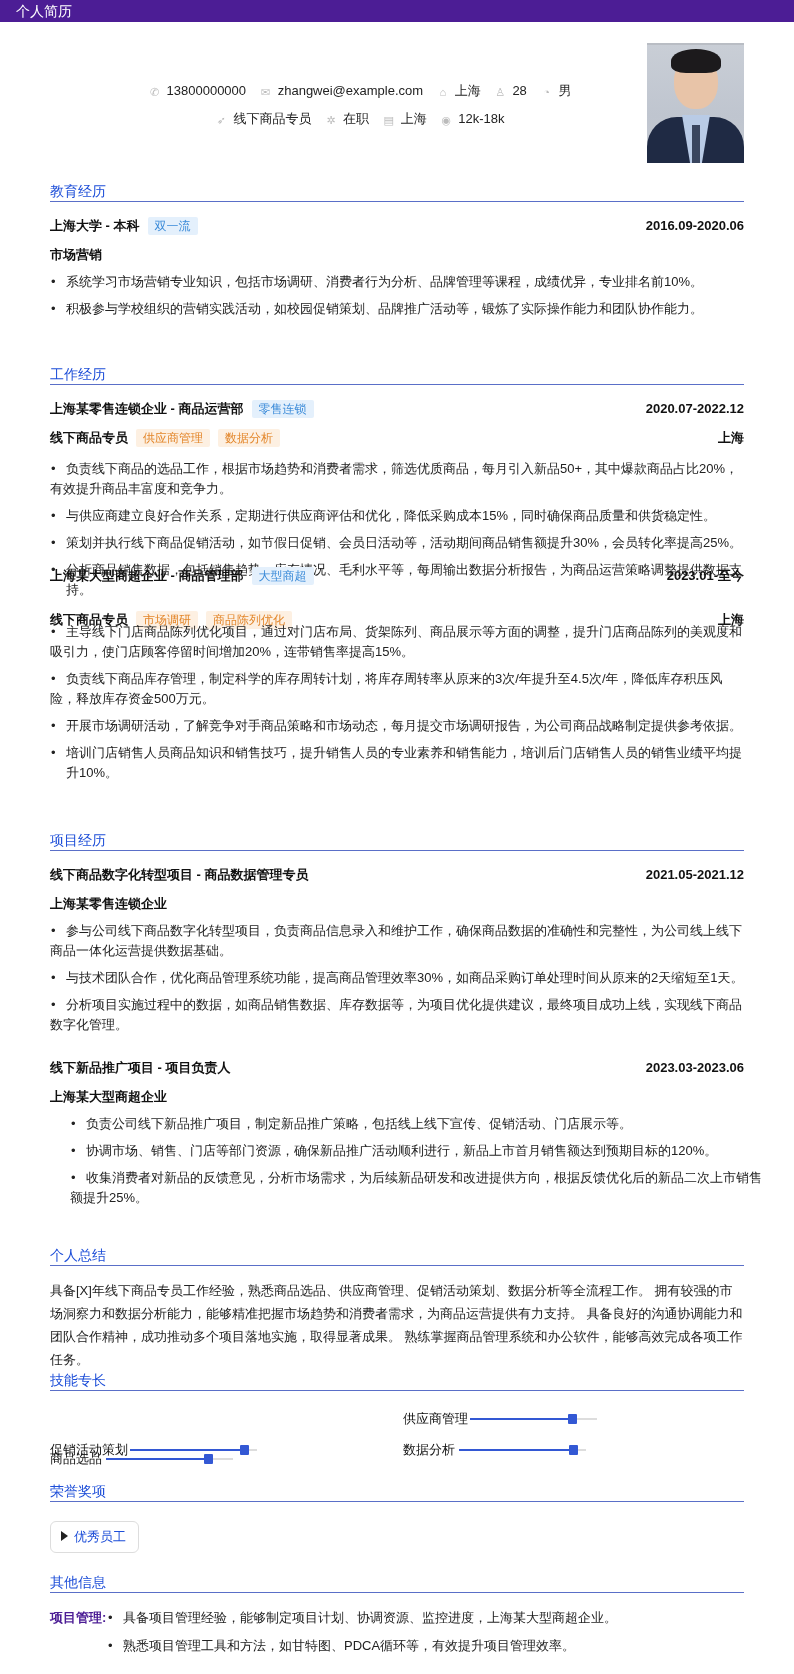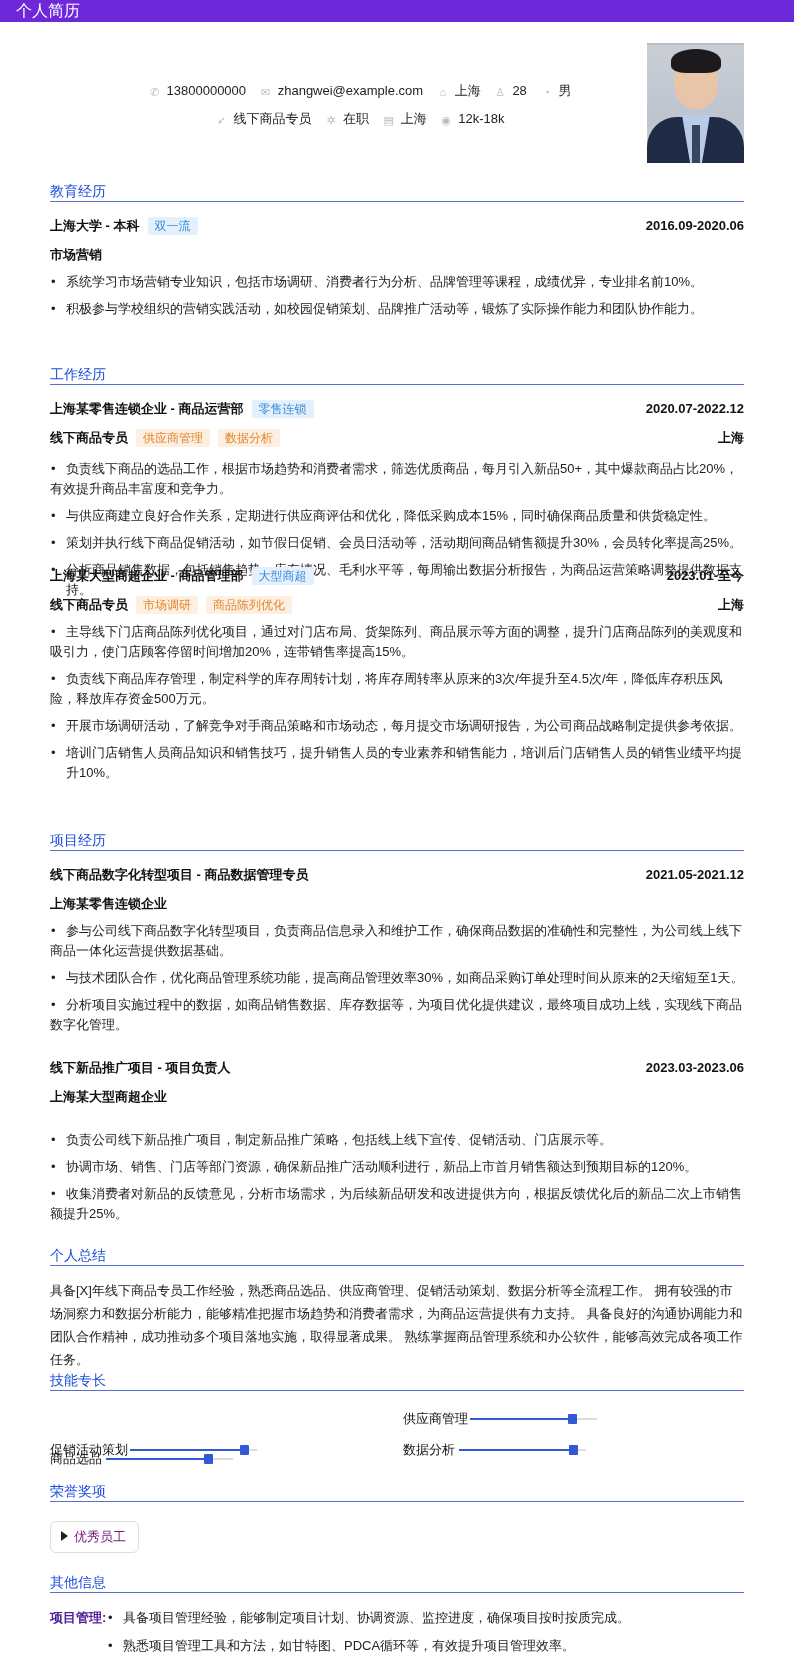--- a/index.html
+++ b/index.html
@@ -1,17 +1,17 @@
 <!DOCTYPE html>
 <html><head>
 <meta charset="utf-8">
 <style>
   * { box-sizing: border-box; margin: 0; padding: 0; }
   body { width: 794px; height: 1674px; background: #fff; font-family: "Liberation Sans", "DejaVu Sans", sans-serif; color: #222; font-size: 13px; overflow: hidden; position: relative; }
-  .topbar { position: absolute; left: 0; top: 0; width: 794px; height: 22px; background: #6d28d9; color: #fff; font-size: 16px; line-height: 22px; padding-left: 16px; }
+  .topbar { position: absolute; left: 0; top: 0; width: 794px; height: 22px; background: #4c1d95; color: #fff; font-size: 14px; line-height: 22px; padding-left: 16px; }
   .header { position: absolute; left: 0; top: 22px; width: 794px; height: 150px; }
   .name { position: absolute; left: 0; width: 720px; top: 18px; text-align: right; font-size: 20px; font-weight: bold; color: #111; }
   .contact-row { position: absolute; left: 0; width: 720px; text-align: center; font-size: 13px; color: #222; }
   .contact-row.r1 { top: 60px; }
   .contact-row.r2 { top: 88px; }
   .ci { display: inline-block; margin: 0 5px; white-space: nowrap; }
   .ci .ic { display: inline-block; width: 12px; height: 12px; color: #bbb; font-size: 11px; margin-right: 6px; vertical-align: -1px; text-align: center; line-height: 12px; }
   .photo { position: absolute; left: 647px; top: 43px; width: 97px; height: 120px; background: linear-gradient(180deg,#c9ced6 0%,#bfc5cf 60%,#c5cad2 100%); overflow: hidden; border-top: 2px solid #b9bdc4; }
   .photo .head { position: absolute; left: 27px; top: 8px; width: 44px; height: 56px; border-radius: 50% 50% 45% 45%; background: #e8c4a8; }
   .photo .hair { position: absolute; left: 24px; top: 4px; width: 50px; height: 24px; border-radius: 50% 50% 30% 30%; background: #1c1a1c; }
@@ -30,21 +30,21 @@
   .bullets li { list-style: none; position: relative; padding-left: 16px; margin-bottom: 7px; }
   .bullets li::before { content: "•"; position: absolute; left: 1px; top: 0; color: #222; }
   .bullets li.wrap { padding-left: 0; text-indent: 16px; }
   .bullets li.wrap::before { left: 1px; text-indent: 0; }
   .summary { position: absolute; left: 0; width: 694px; font-size: 13px; line-height: 23px; color: #222; }
   .skill { position: absolute; height: 18px; font-size: 13px; }
   .skill .lab { position: absolute; left: 0; top: 0; line-height: 18px; color: #111; }
   .skill .track { position: absolute; height: 2px; background: #ddd; top: 8px; }
   .skill .fill { position: absolute; left: 0; top: 0; height: 2px; background: #3358d4; }
   .skill .knob { position: absolute; top: -4px; width: 9px; height: 10px; background: #3358d4; border-radius: 1px; }
-  .award-btn { position: absolute; left: 0; top: 0; width: 89px; height: 32px; border: 1px solid #ddd; border-radius: 6px; background: #fff; font-size: 13px; line-height: 30px; color: #701a75; padding-left: 10px; }
+  .award-btn { position: absolute; left: 0; top: 0; width: 89px; height: 32px; border: 1px solid #ddd; border-radius: 6px; background: #fff; font-size: 13px; line-height: 30px; color: #1d4ed8; padding-left: 10px; }
   .award-btn .tri { display: inline-block; width: 0; height: 0; border-left: 7px solid #222; border-top: 5px solid transparent; border-bottom: 5px solid transparent; margin-right: 6px; vertical-align: 0px; }
   .other-label { position: absolute; left: 0; top: 0; font-weight: bold; font-size: 13px; line-height: 20px; color: #4c1d95; }
   .other-list { position: absolute; left: 57px; top: 0; width: 630px; font-size: 13px; line-height: 20px; }
   .other-list li { list-style: none; position: relative; padding-left: 16px; margin-bottom: 8px; }
   .other-list li::before { content: "•"; position: absolute; left: 1px; }
 </style>
 </head>
 <body>
 
 <div class="topbar">
@@ -105,21 +105,21 @@
     <li class="wrap">负责线下商品的选品工作，根据市场趋势和消费者需求，筛选优质商品，每月引入新品50+，其中爆款商品占比20%，有效提升商品丰富度和竞争力。</li>
     <li>与供应商建立良好合作关系，定期进行供应商评估和优化，降低采购成本15%，同时确保商品质量和供货稳定性。</li>
     <li>策划并执行线下商品促销活动，如节假日促销、会员日活动等，活动期间商品销售额提升30%，会员转化率提高25%。</li>
     <li>分析商品销售数据，包括销售趋势、库存情况、毛利水平等，每周输出数据分析报告，为商品运营策略调整提供数据支持。</li>
   </ul>
 
   <div class="row" style="top:204px;">
     <span class="l"><span>上海某大型商超企业 - 商品管理部</span><span class="tag blue">大型商超</span></span>
     <span class="r">2023.01-至今</span>
   </div>
-  <div class="row" style="top:233px;">
+  <div class="row" style="top:248px;">
     <span class="l"><span>线下商品专员</span><span class="tag orange">市场调研</span><span class="tag orange">商品陈列优化</span></span>
     <span class="r">上海</span>
   </div>
   <ul class="bullets" style="top:259px;">
     <li class="wrap">主导线下门店商品陈列优化项目，通过对门店布局、货架陈列、商品展示等方面的调整，提升门店商品陈列的美观度和吸引力，使门店顾客停留时间增加20%，连带销售率提高15%。</li>
     <li class="wrap">负责线下商品库存管理，制定科学的库存周转计划，将库存周转率从原来的3次/年提升至4.5次/年，降低库存积压风险，释放库存资金500万元。</li>
     <li>开展市场调研活动，了解竞争对手商品策略和市场动态，每月提交市场调研报告，为公司商品战略制定提供参考依据。</li>
     <li>培训门店销售人员商品知识和销售技巧，提升销售人员的专业素养和销售能力，培训后门店销售人员的销售业绩平均提升10%。</li>
   </ul>
 </div>
@@ -139,21 +139,21 @@
     <li class="wrap">分析项目实施过程中的数据，如商品销售数据、库存数据等，为项目优化提供建议，最终项目成功上线，实现线下商品数字化管理。</li>
   </ul>
 
   <div class="row" style="top:230px;">
     <span class="l">线下新品推广项目 - 项目负责人</span>
     <span class="r">2023.03-2023.06</span>
   </div>
   <div class="row" style="top:259px;">
     <span class="l">上海某大型商超企业</span>
   </div>
-  <ul class="bullets" style="top:301px;">
+  <ul class="bullets" style="top:285px;margin-left:20px;">
     <li>负责公司线下新品推广项目，制定新品推广策略，包括线上线下宣传、促销活动、门店展示等。</li>
     <li>协调市场、销售、门店等部门资源，确保新品推广活动顺利进行，新品上市首月销售额达到预期目标的120%。</li>
     <li class="wrap">收集消费者对新品的反馈意见，分析市场需求，为后续新品研发和改进提供方向，根据反馈优化后的新品二次上市销售额提升25%。</li>
   </ul>
 </div>
 
 <div class="section" style="top:1244px;height:110px;">
   <div class="sec-title">个人总结</div>
   <div class="summary" style="top:35px;">具备[X]年线下商品专员工作经验，熟悉商品选品、供应商管理、促销活动策划、数据分析等全流程工作。 拥有较强的市场洞察力和数据分析能力，能够精准把握市场趋势和消费者需求，为商品运营提供有力支持。 具备良好的沟通协调能力和团队合作精神，成功推动多个项目落地实施，取得显著成果。 熟练掌握商品管理系统和办公软件，能够高效完成各项工作任务。</div>
 </div>
@@ -197,17 +197,17 @@
       <span class="tri"></span><span>优秀员工</span>
     </div>
   </div>
 </div>
 
 <div class="section" style="top:1571px;height:100px;">
   <div class="sec-title">其他信息</div>
   <div style="position:absolute;left:0;top:37px;width:694px;">
     <span class="other-label">项目管理:</span>
     <ul class="other-list">
-      <li>具备项目管理经验，能够制定项目计划、协调资源、监控进度，确保项目按时按质完成。</li>
+      <li>具备项目管理经验，能够制定项目计划、协调资源、监控进度，上海某大型商超企业。</li>
       <li>熟悉项目管理工具和方法，如甘特图、PDCA循环等，有效提升项目管理效率。</li>
     </ul>
   </div>
 </div>
 
 </body></html>

